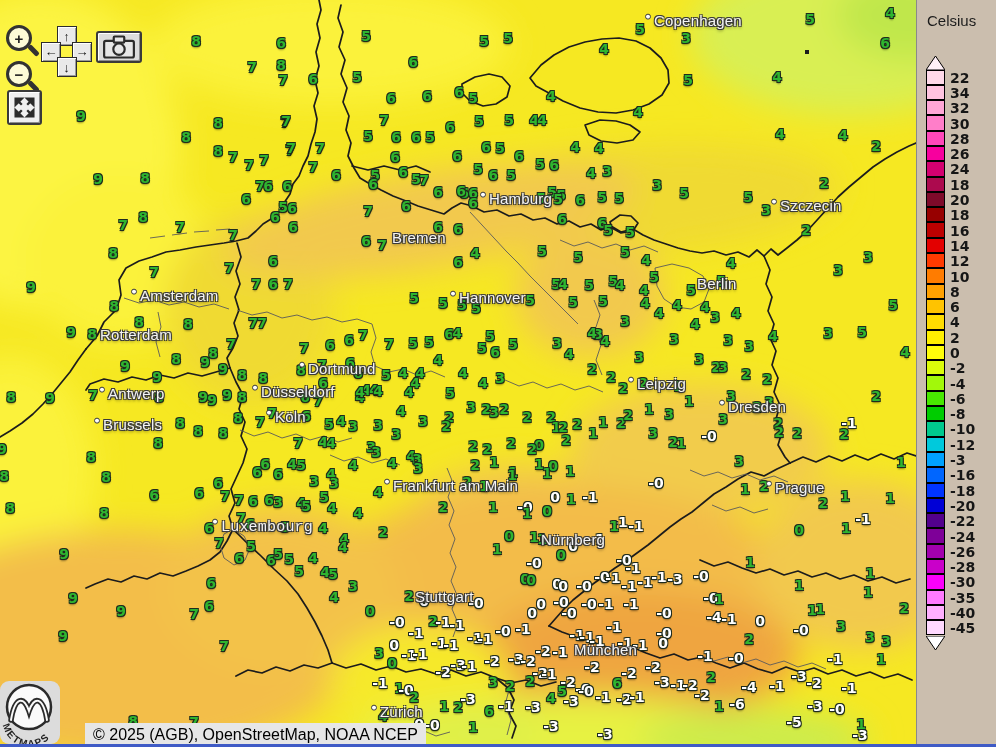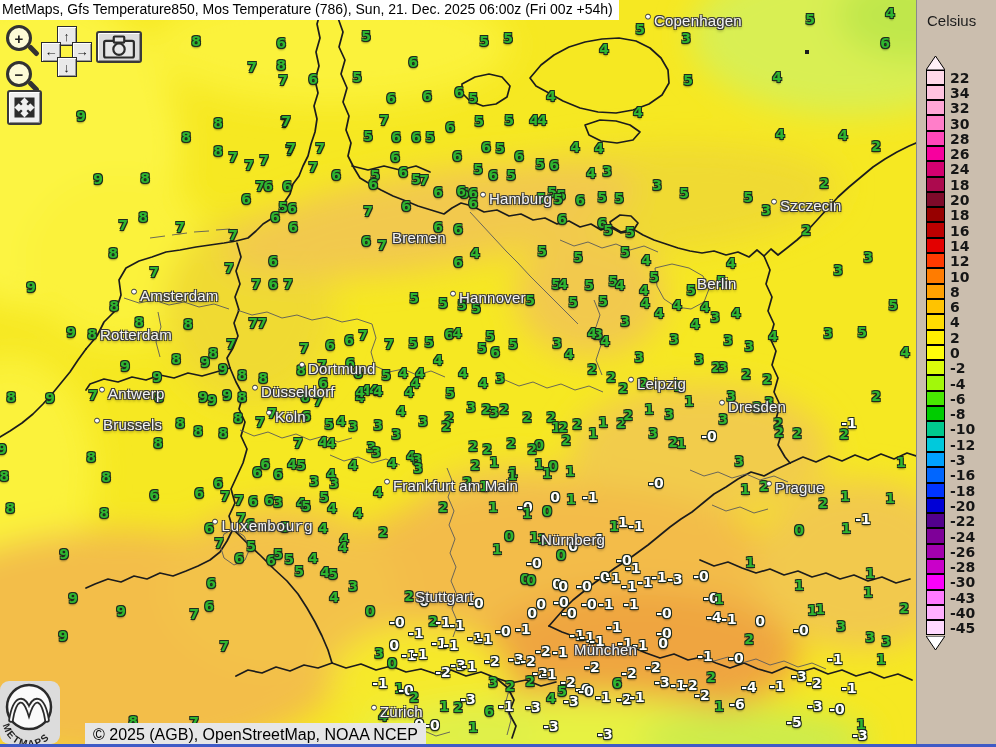--- a/index.html
+++ b/index.html
@@ -672,21 +672,20 @@
         <span class="city" style="left: 766px; top: 488px;"><i class="cdot"></i>Prague</span>
         <span class="city" style="left: 384px; top: 486px;"><i class="cdot"></i>Frankfurt am Main</span>
         <span class="city" style="left: 212px; top: 528px; font-family: Liberation Mono, monospace;"><i class="cdot"></i>Luxembourg</span>
         <span class="city" style="left: 541px; top: 540px;">Nürnberg</span>
         <span class="city" style="left: 415px; top: 597px;">Stuttgart</span>
         <span class="city" style="left: 574px; top: 650px;">München</span>
         <span class="city" style="left: 371px; top: 712px;"><i class="cdot"></i>Zürich</span>
       </div>
   </div>
 
-  <div id="titlebar">MetMaps, Gfs Temperature850, Mos Temperature (786), Sun, 21. Dec. 2025 06:00z (Fri 00z +54h)</div>
 
   <div class="mag" id="zoomin">
     <span>+</span>
   </div>
   <div class="mag" id="zoomout">
     <span>−</span>
   </div>
 
   <div id="pancluster">
     <div class="panbtn" style="left:15.5px;top:0;">
@@ -861,21 +860,21 @@
           <div class="lrow">
             <span class="lbox" style="background: rgb(201, 0, 201);"></span>
             <span class="llab">-28</span>
           </div>
           <div class="lrow">
             <span class="lbox" style="background: rgb(251, 0, 251);"></span>
             <span class="llab">-30</span>
           </div>
           <div class="lrow">
             <span class="lbox" style="background: rgb(255, 122, 255);"></span>
-            <span class="llab">-43</span>
+            <span class="llab">-35</span>
           </div>
           <div class="lrow">
             <span class="lbox" style="background: rgb(255, 176, 255);"></span>
             <span class="llab">-40</span>
           </div>
           <div class="lrow">
             <span class="lbox" style="background: rgb(255, 217, 255);"></span>
             <span class="llab">-45</span>
           </div>
         </div>

